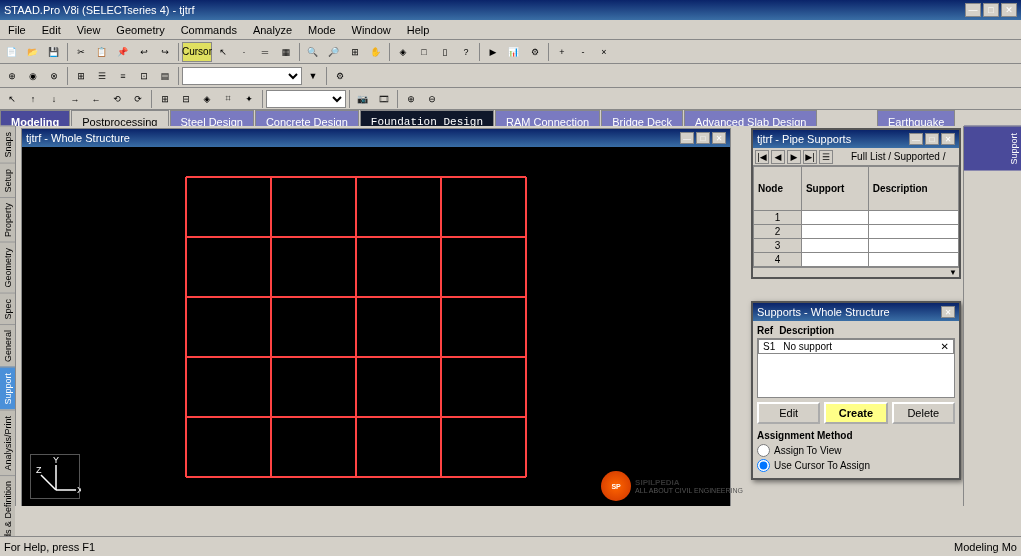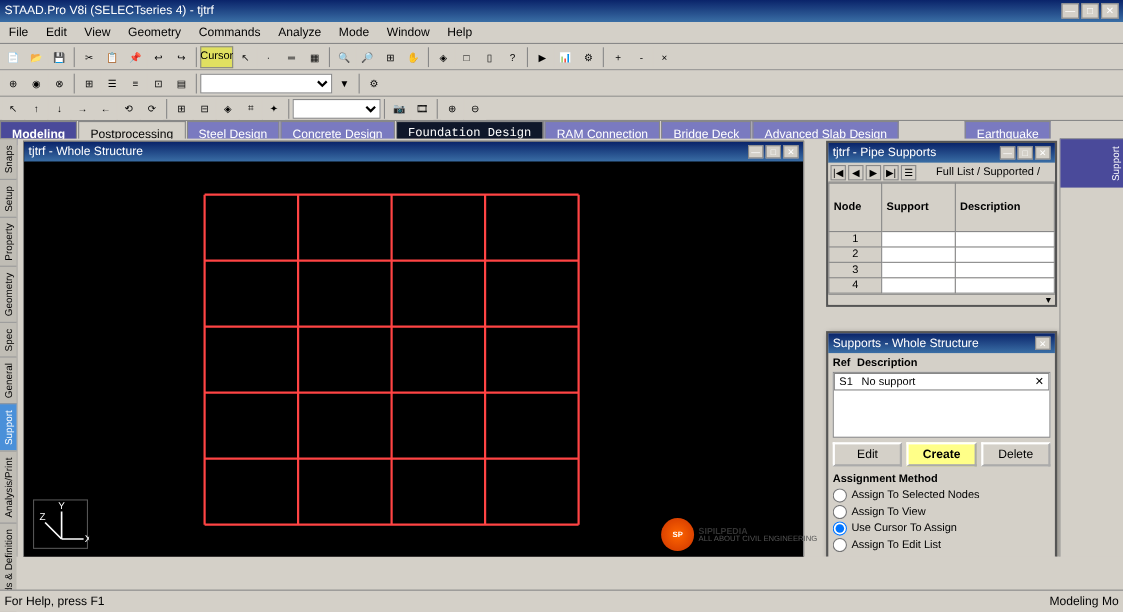--- a/index.html
+++ b/index.html
@@ -598,34 +598,26 @@
         </div>
         <div class="sw-buttons">
           <button class="sw-btn">Edit</button>
           <button class="sw-btn create-btn">Create</button>
           <button class="sw-btn">Delete</button>
         </div>
         <div class="assignment-section">
           <div class="assignment-title">Assignment Method</div>
           <div class="radio-row">
             <input type="radio" name="assignment" style="">
-            <span>Assign To Selected Nodes</span>
-          </div>
-          <div class="radio-row">
-            <input type="radio" name="assignment" style="">
             <span>Assign To View</span>
           </div>
           <div class="radio-row">
             <input type="radio" name="assignment" checked="" style="">
             <span>Use Cursor To Assign</span>
           </div>
-          <div class="radio-row">
-            <input type="radio" name="assignment" style="">
-            <span>Assign To Edit List</span>
-          </div>
         </div>
 
       </div>
     </div>
 
     <div style="position:absolute; bottom: 5px; right: 220px;">
       <div class="sipil-logo">
         <div class="sipil-circle">SP</div>
         <div>
           <div style="font-size:8px; font-weight:bold; color:#333;">SIPILPEDIA</div>

